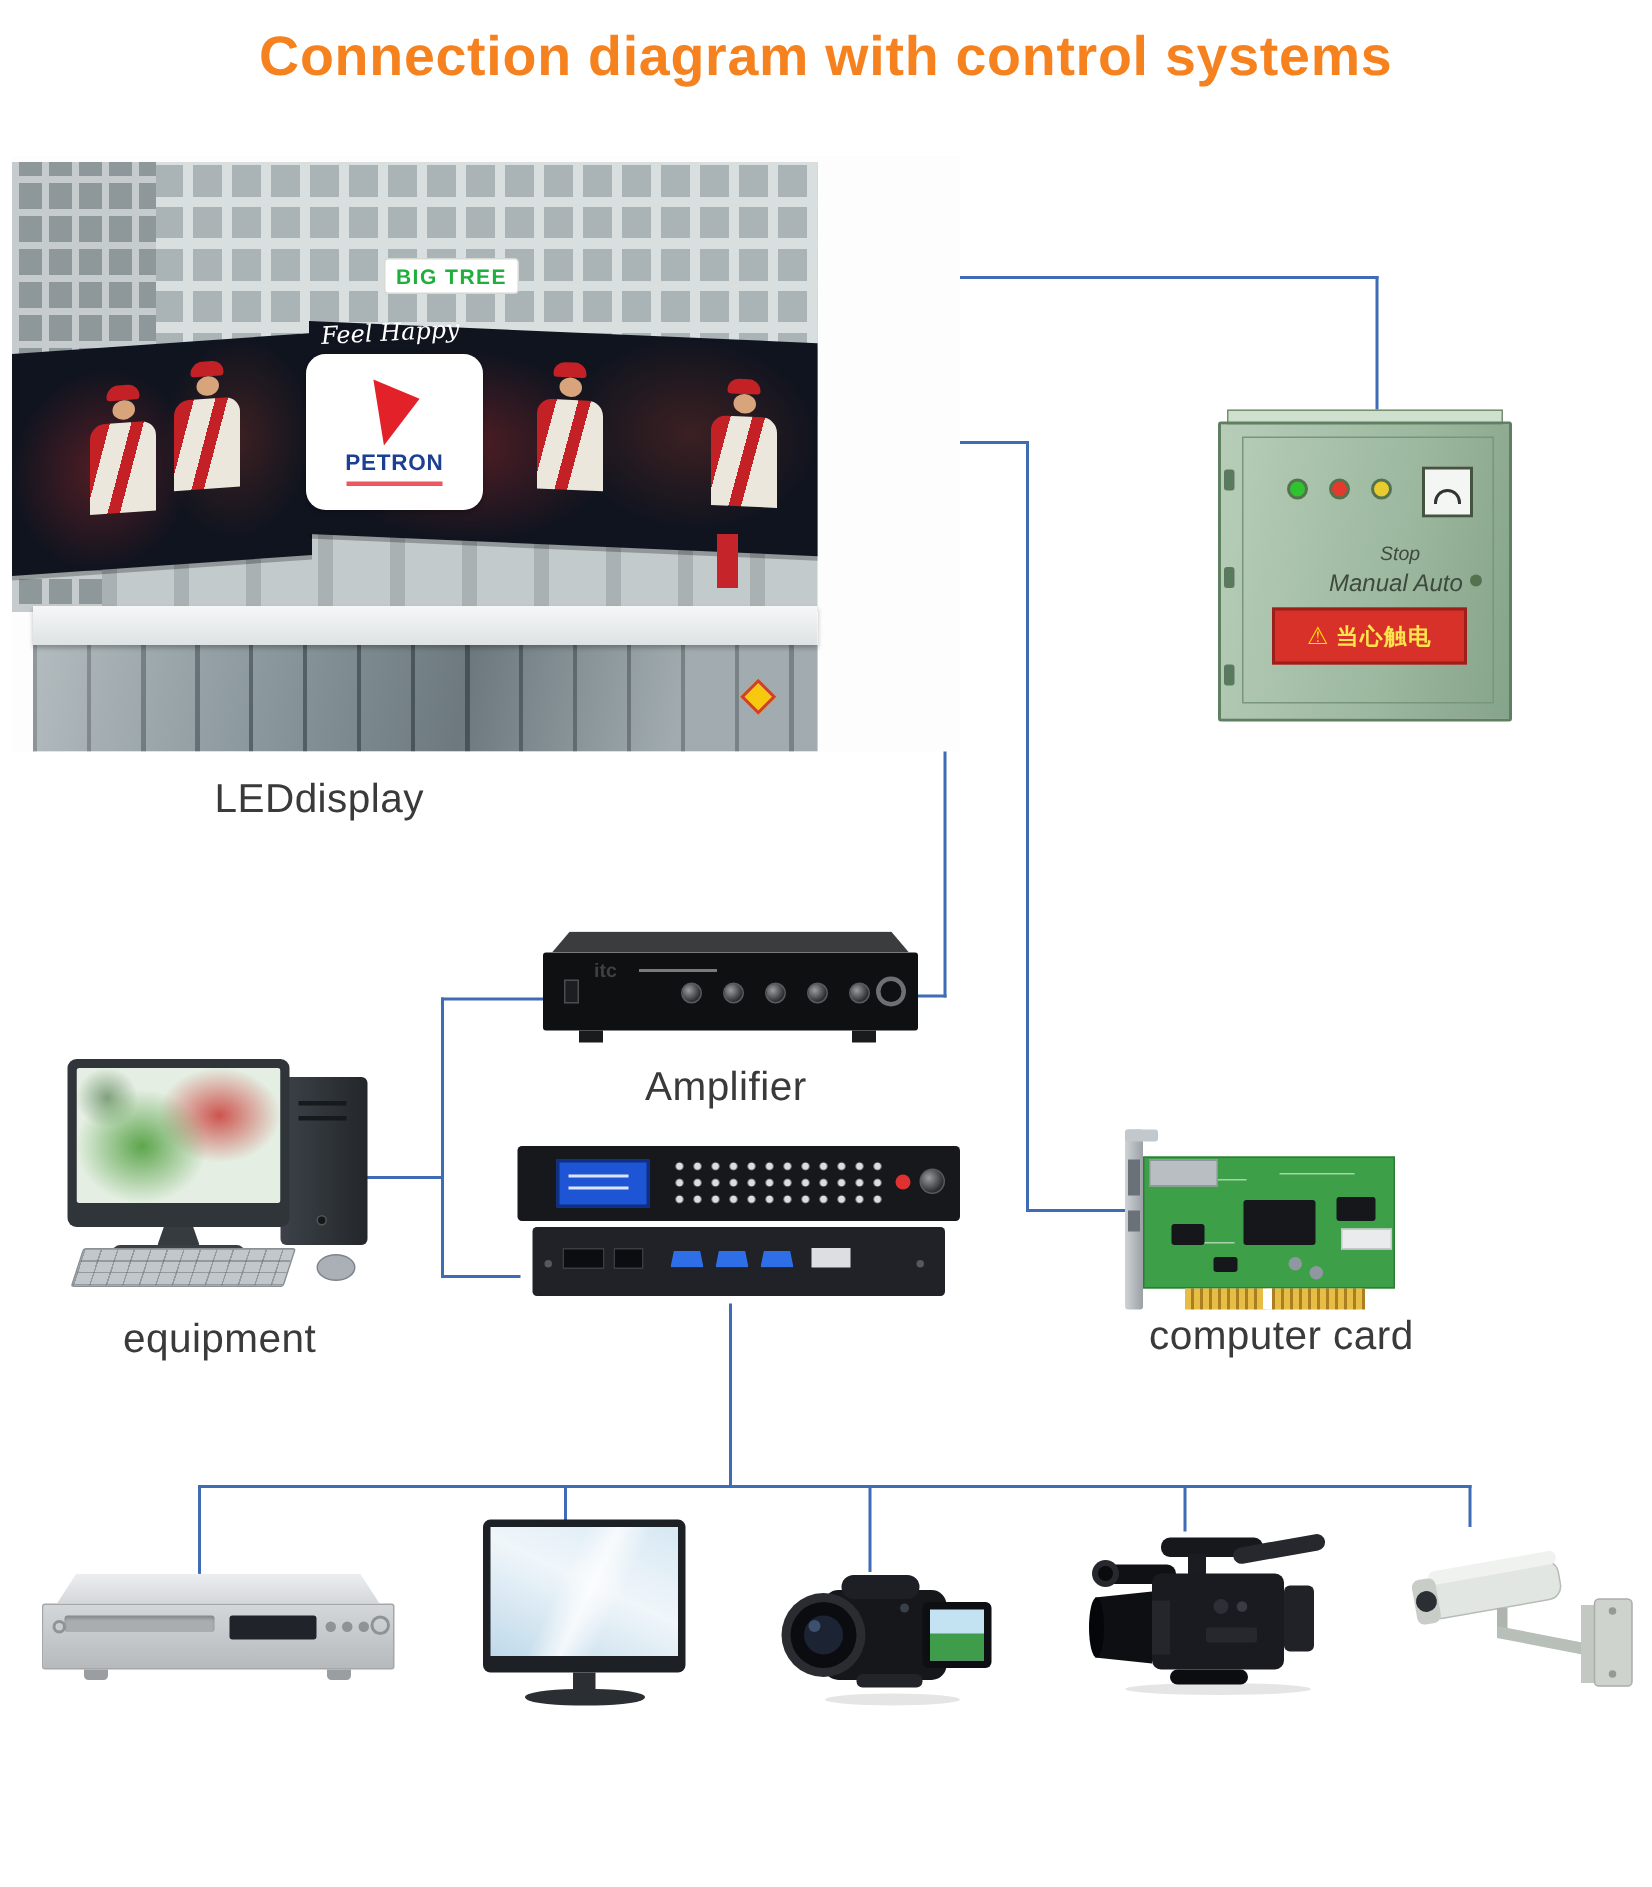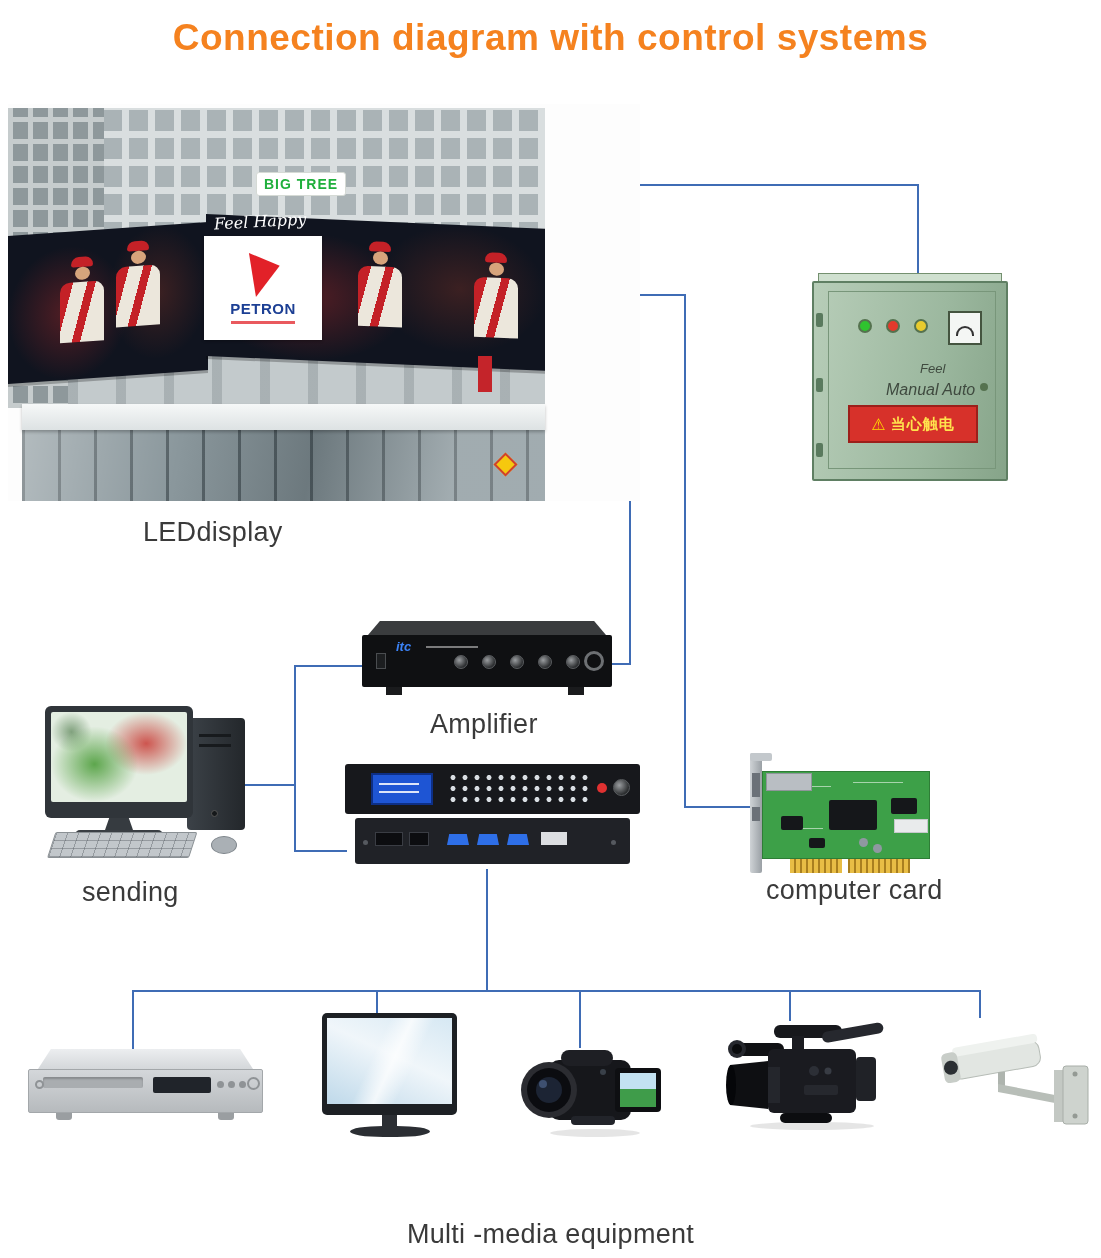--- a/index.html
+++ b/index.html
@@ -35,21 +35,21 @@
     background-image:radial-gradient(closest-side at 30% 55%, rgba(190,45,45,.38), transparent),
                      radial-gradient(closest-side at 75% 45%, rgba(160,60,40,.3), transparent);
     box-shadow:0 3px 0 rgba(0,0,0,.25); z-index:3; }
   .screen-l { transform:skewY(-4deg); transform-origin:100% 0; }
   .screen-r { transform:skewY(2.5deg); transform-origin:0 0; }
   .worker { position:absolute; width:44px; }
   .w-cap { width:22px; height:10px; background:#c42127; border-radius:10px 10px 3px 3px; margin:0 auto; }
   .w-face { width:15px; height:13px; background:#d7a47c; border-radius:50%; margin:0 auto; }
   .w-torso { width:44px; height:60px; margin-top:2px; border-radius:10px 10px 0 0;
     background:linear-gradient(105deg,#c42127 22%,#ece7dc 22% 46%,#c42127 46% 60%,#ece7dc 60%); }
-  .petron { background:#fff; border-radius:0; z-index:4; display:flex; flex-direction:column;
+  .petron { background:#fff; border-radius:13px; z-index:4; display:flex; flex-direction:column;
             align-items:center; justify-content:center; box-shadow:0 1px 3px rgba(0,0,0,.3); }
   .petron-logo { width:44px; height:46px; background:#e22128; clip-path:polygon(18% 2%, 88% 30%, 34% 98%); }
   .petron-text { color:#1c3f94; font-weight:bold; font-size:15px; letter-spacing:.5px; margin-top:2px; }
   .petron-url { width:64px; height:3px; background:#e22128; opacity:.75; margin-top:4px; }
   .tagline { color:#fff; font-family:"DejaVu Serif", serif; font-style:italic; font-size:16px;
              transform:rotate(-3deg); z-index:5; }
   .redsign { background:#c4242a; z-index:3; }
   .ydiamond { background:#f6c80e; border:2px solid #cf3f2f; transform:rotate(45deg); z-index:3; }
 
   
@@ -69,21 +69,21 @@
              display:flex; align-items:center; justify-content:center; gap:5px; }
   .pd-warn-icon { color:#ffd900; font-size:16px; }
   .pd-warn-text { color:#ffe34d; font-size:15px; font-weight:bold; letter-spacing:1px; }
   .pd-hinge { left:2px; width:7px; height:14px; background:#5a7a5e; border-radius:2px; }
   .pd-lock { right:18px; top:100px; width:8px; height:8px; border-radius:50%; background:#55724f; }
 
   
   .amp-top { left:6px; top:0; width:238px; height:14px; background:#3a3c3e;
              clip-path:polygon(5% 0,95% 0,100% 100%,0 100%); }
   .amp-front { left:0; top:14px; width:250px; height:52px; background:#0f1012; border-radius:2px; }
-  .amp-brand { left:34px; top:18px; color:#3b82f6; font-weight:bold; font-style:italic; font-size:13px;text-align:right; }
+  .amp-brand { left:34px; top:18px; color:#404040; font-weight:bold; font-size:13px;text-align:right; }
   .amp-line { left:64px; top:25px; width:52px; height:2px; background:rgba(255,255,255,.45); }
   .amp-power { left:14px; top:32px; width:10px; height:16px; background:#1c1e20; border:1px solid #4a4d50; }
   .amp-knob { width:14px; height:14px; border-radius:50%; border:1px solid #595c5f; top:34px;
     background:radial-gradient(circle at 35% 35%, #9a9da0, #2b2d2f 70%); }
   .amp-big { left:222px; top:30px; width:20px; height:20px; border-radius:50%; border:3px solid #6d7073; background:#0f1012; }
   .amp-foot { top:66px; width:16px; height:8px; background:#1a1b1d; }
 
   
   .mon-frame { left:0; top:0; width:148px; height:112px; background:#30353a; border-radius:6px; z-index:2; }
   .mon-screen { left:6px; top:6px; width:136px; height:90px; border-radius:2px;
@@ -236,21 +236,21 @@
   <div class="figure" style="left:812px;top:262px;width:196px;height:218px;">
     <div class="abs pd-top"></div>
     <div class="abs pd-body">
       <div class="abs pd-door"></div>
       <div class="abs pd-light pd-g"></div>
       <div class="abs pd-light pd-r"></div>
       <div class="abs pd-light pd-y"></div>
       <div class="abs pd-meter">
           <div class="pd-dial"></div>
         </div>
-      <div class="abs pd-note1">Feel</div>
+      <div class="abs pd-note1">Stop</div>
       <div class="abs pd-note2">Manual  Auto</div>
       <div class="abs pd-warn">
         <span class="pd-warn-icon">⚠</span>
         <span class="pd-warn-text">当心触电</span>
       </div>
       <div class="abs pd-hinge" style="top:30px"></div>
       <div class="abs pd-hinge" style="top:95px"></div>
       <div class="abs pd-hinge" style="top:160px"></div>
       <div class="abs pd-lock"></div>
     </div>
@@ -406,17 +406,16 @@
       <path d="M58 68 L120 80 L120 88 L58 76 Z" fill="#b8beb8"></path>
       <rect x="114" y="54" width="9" height="52" fill="#c3c8c3"></rect>
       <rect x="123" y="50" width="25" height="58" rx="3" fill="#ced3ce" stroke="#a8aea8"></rect>
       <circle cx="135" cy="58" r="2.5" fill="#949a94"></circle>
       <circle cx="135" cy="100" r="2.5" fill="#949a94"></circle>
     </svg>
   </div>
 
   <div class="lbl" style="left:143px;top:506px;">LEDdisplay</div>
   <div class="lbl" style="left:430px;top:698px;">Amplifier</div>
-  <div class="lbl" style="left:82px;top:866px;">sending</div>
+  <div class="lbl" style="left:82px;top:866px;">equipment</div>
   <div class="lbl" style="left:766px;top:864px;">computer card</div>
-  <div class="lbl" style="left:0;top:1208px;width:100%;text-align:center;">Multi -media equipment</div>
 
 </div>
 
 </body></html>

